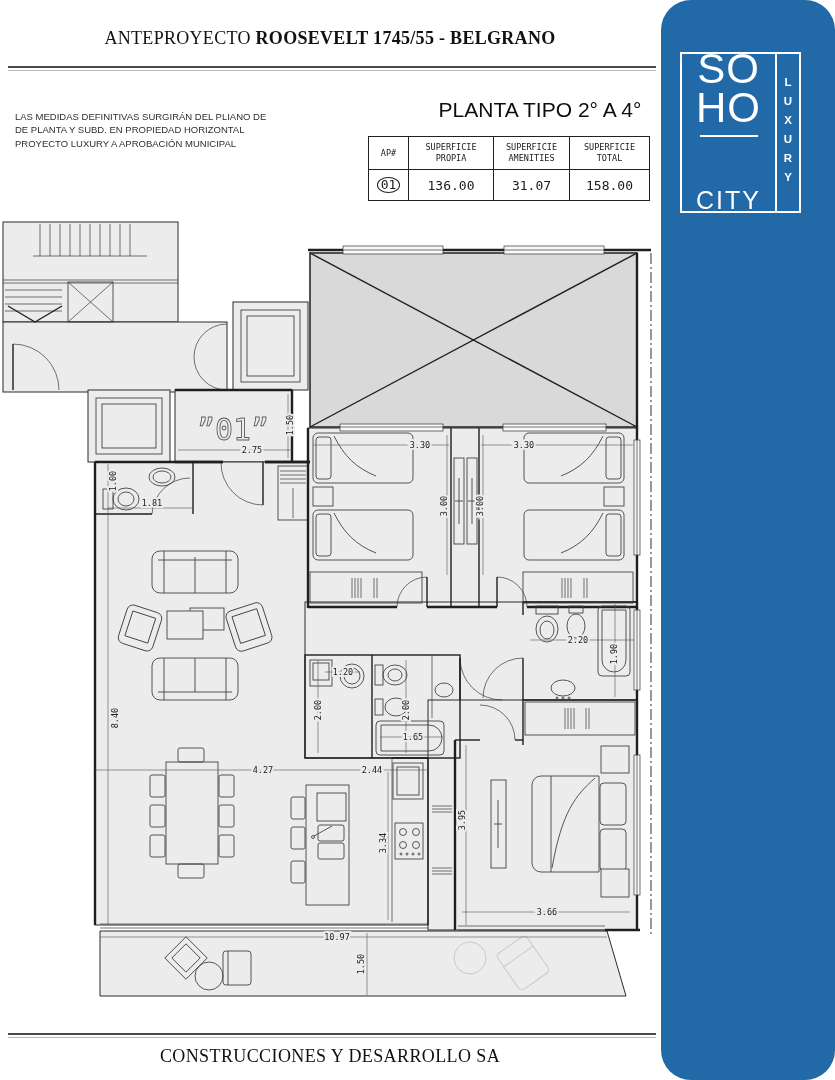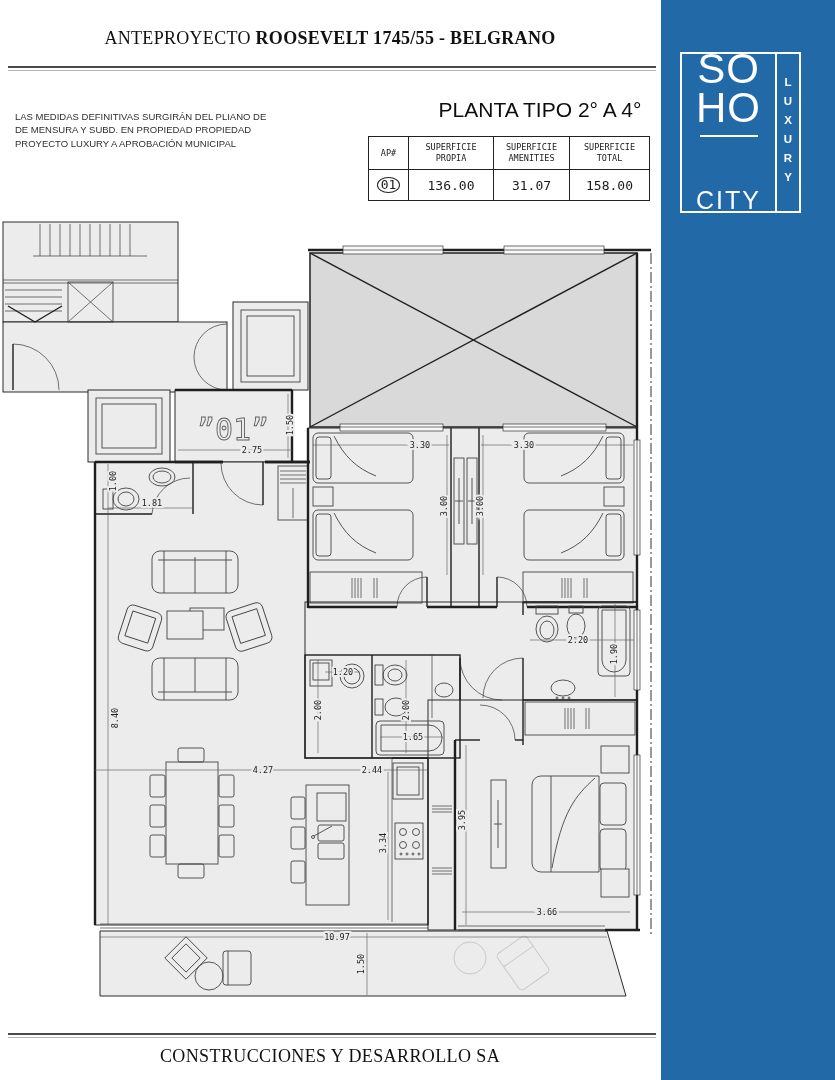--- a/index.html
+++ b/index.html
@@ -19,21 +19,21 @@
   
   .areas{position:absolute;top:136px;left:368px;border-collapse:collapse;
          font-family:"DejaVu Sans Mono",monospace;color:#1a1a1a;padding-left:20px;}
   .areas td{border:1.2px solid #222;text-align:center;vertical-align:middle;}
   .areas .hd{font-size:8.5px;line-height:1.25;white-space:pre-line;height:30px;}
   .areas .vl{font-size:13px;height:28px;}
   .c-ap{width:37px;} .c-pr{width:82px;} .c-am{width:73px;} .c-to{width:77px;}
   .circ{display:inline-block;border:1px solid #222;border-radius:50%;
         padding:0 3px;font-size:13px;line-height:14px;}
   
-  .strip{position:absolute;top:0;left:661px;width:174px;height:1080px;background:#2269A8;}
+  .strip{position:absolute;top:0;left:661px;width:174px;height:1080px;background:#2269A8;border-radius:30px;}
   .logo-row{position:absolute;top:52px;left:19px;display:flex;align-items:stretch;}
   .soho{width:93px;height:157px;border:2px solid #fff;color:#fff;display:flex;flex-direction:column;
         align-items:center;justify-content:center;font-family:"Liberation Sans",sans-serif;}
   .soho .big{font-size:42px;line-height:.92;letter-spacing:1px;font-weight:400;}
   .soho .sep{width:58px;border-top:2px solid #fff;margin:7px 0 5px;}
   .soho .city{font-size:25px;letter-spacing:2px;font-weight:400;margin-top:44px;}
   .luxury{width:22px;border:2px solid #fff;border-left:none;color:#fff;display:flex;
           align-items:center;justify-content:center;}
   .luxury span{writing-mode:vertical-lr;text-orientation:upright;font-size:11.5px;
                letter-spacing:7px;font-weight:600;}
@@ -61,21 +61,21 @@
 </head>
 <body>
 
 <div class="page">
 
   <div class="title"><span>ANTEPROYECTO </span><b>ROOSEVELT 1745/55 - BELGRANO</b></div>
   <div class="rule top"></div>
 
   <div class="disclaimer">
     <div>LAS MEDIDAS DEFINITIVAS SURGIRÁN DEL PLIANO DE</div>
-    <div>DE MENSURA Y SUBD. EN PROPIEDAD PROPIEDAD</div>
+    <div>DE PLANTA Y SUBD. EN PROPIEDAD HORIZONTAL</div>
     <div>PROYECTO LUXURY A APROBACIÓN MUNICIPAL</div>
   </div>
 
   <div class="plan-title">PLANTA TIPO 2° A 4°</div>
 
   <table class="areas">
     <tbody>
         <tr>
       <td class="hd c-ap">AP#</td>
       <td class="hd c-pr">SUPERFICIE

